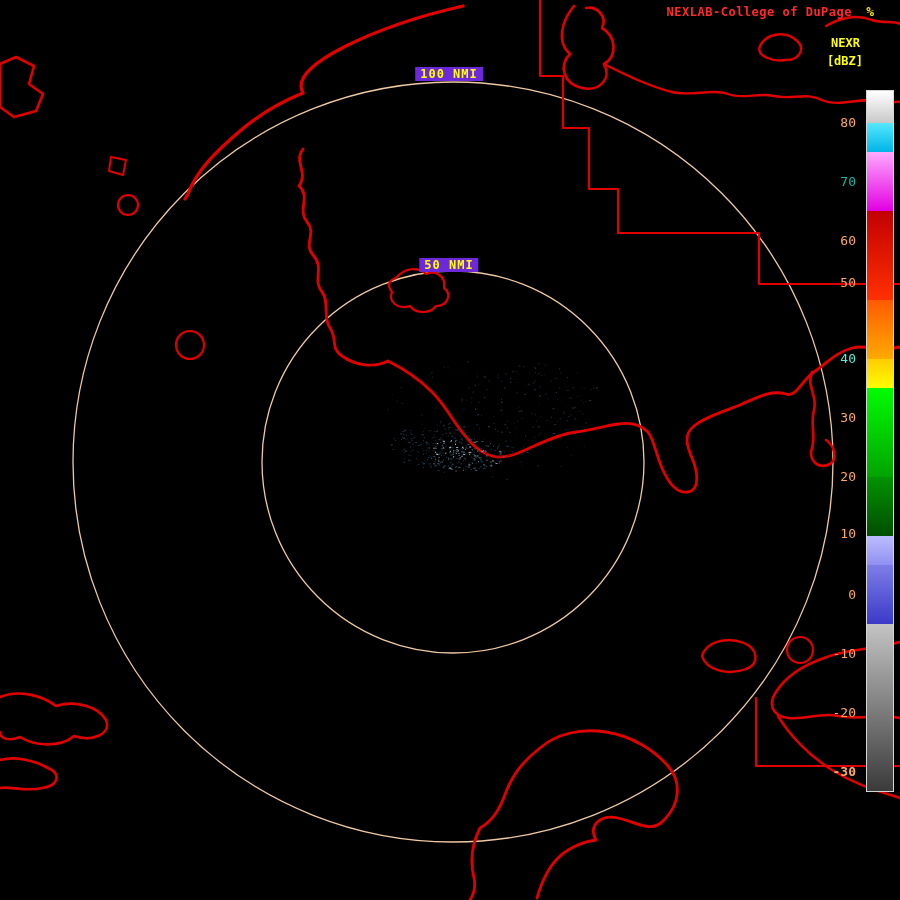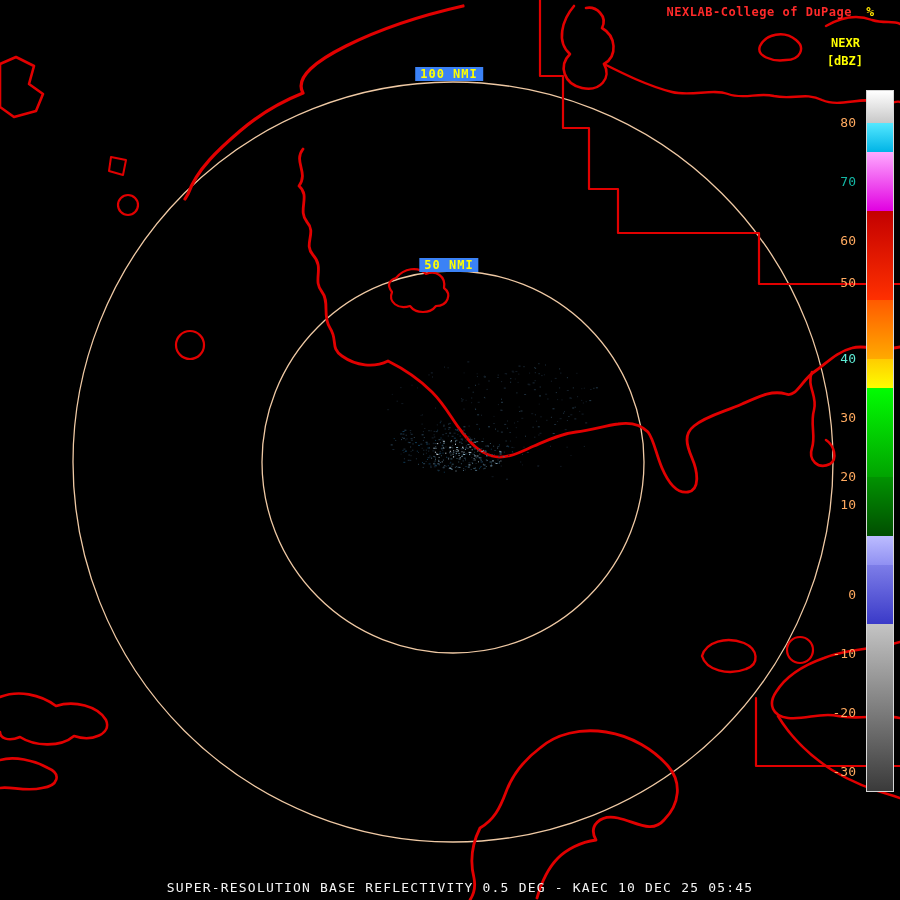--- a/index.html
+++ b/index.html
@@ -6,21 +6,21 @@
   .stage{position:relative;width:900px;height:900px;background:#000;overflow:hidden;
          font-family:"DejaVu Sans Mono",monospace;border-radius:11px;}
   svg{position:absolute;left:0;top:0;}
   .hdr-title{position:absolute;top:5px;right:48px;font:bold 12px "DejaVu Sans Mono",monospace;letter-spacing:.5px;}
   .hdr-glyph{position:absolute;top:4px;right:26px;font:bold 13px "DejaVu Sans Mono",monospace;}
   .cb-title{position:absolute;top:36px;right:40px;font:bold 12px "DejaVu Sans Mono",monospace;}
   .cb-units{position:absolute;top:54px;right:37px;font:bold 12px "DejaVu Sans Mono",monospace;}
   #colorbar{position:absolute;border:1px solid #d6d6d6;box-sizing:content-box;}
   #colorbar div{width:100%;}
   .tick{position:absolute;right:44px;transform:translateY(-50%);font:13px "DejaVu Sans Mono",monospace;}
-  .ring-label{position:absolute;transform:translate(-50%,-50%);background:#3b82f6;padding:0 5px;
+  .ring-label{position:absolute;transform:translate(-50%,-50%);background:#6d28d9;padding:0 5px;
               font:bold 12px "DejaVu Sans Mono",monospace;letter-spacing:1px;white-space:nowrap;}
   .status{position:absolute;bottom:5px;left:50%;transform:translateX(calc(-50% + 10px));
           font:13px "DejaVu Sans Mono",monospace;letter-spacing:1.2px;white-space:nowrap;}
 </style>
 </head>
 <body>
 
 <div class="stage">
   <svg id="map-svg" width="900" height="900" viewBox="0 0 900 900">
       <circle cx="453" cy="462" r="191" fill="none" stroke="#efc9a4" stroke-width="1.3"></circle>
@@ -627,25 +627,24 @@
       <div style="height: 166.38px; background: linear-gradient(rgb(196, 196, 196), rgb(58, 58, 58));"></div>
     </div>
   <div id="ticks">
       <div class="tick" style="top: 121.86px; color: rgb(255, 170, 96);">80</div>
       <div class="tick" style="top: 180.86px; color: #14b8a6;">70</div>
       <div class="tick" style="top: 239.86px; color: rgb(255, 170, 96);">60</div>
       <div class="tick" style="top: 282px; color: rgb(255, 170, 96);">50</div>
       <div class="tick" style="top: 357.86px; color: #5eead4;">40</div>
       <div class="tick" style="top: 416.86px; color: rgb(255, 170, 96);">30</div>
       <div class="tick" style="top: 475.86px; color: rgb(255, 170, 96);">20</div>
-      <div class="tick" style="top: 504px; color: rgb(255, 170, 96);">10</div>
+      <div class="tick" style="top: 533px; color: rgb(255, 170, 96);">10</div>
       <div class="tick" style="top: 593.86px; color: rgb(255, 170, 96);">0</div>
       <div class="tick" style="top: 652.86px; color: rgb(255, 170, 96);">-10</div>
       <div class="tick" style="top: 711.86px; color: rgb(255, 170, 96);">-20</div>
-      <div class="tick" style="top: 770.86px; color: rgb(255, 170, 96);">-30</div>
+      <div class="tick" style="top: 770.86px; color: rgb(255, 170, 96); font-weight: bold;">-30</div>
     </div>
   <div id="ring-labels">
       <div class="ring-label" style="left: 449px; top: 265px; color: rgb(255, 255, 0);">50 NMI</div>
       <div class="ring-label" style="left: 449px; top: 74px; color: rgb(255, 255, 0);">100 NMI</div>
     </div>
 
-  <div class="status" style="color: rgb(242, 242, 242);">SUPER-RESOLUTION BASE REFLECTIVITY 0.5 DEG - KAEC 10 DEC 25 05:45</div>
 </div>
 
 </body></html>

